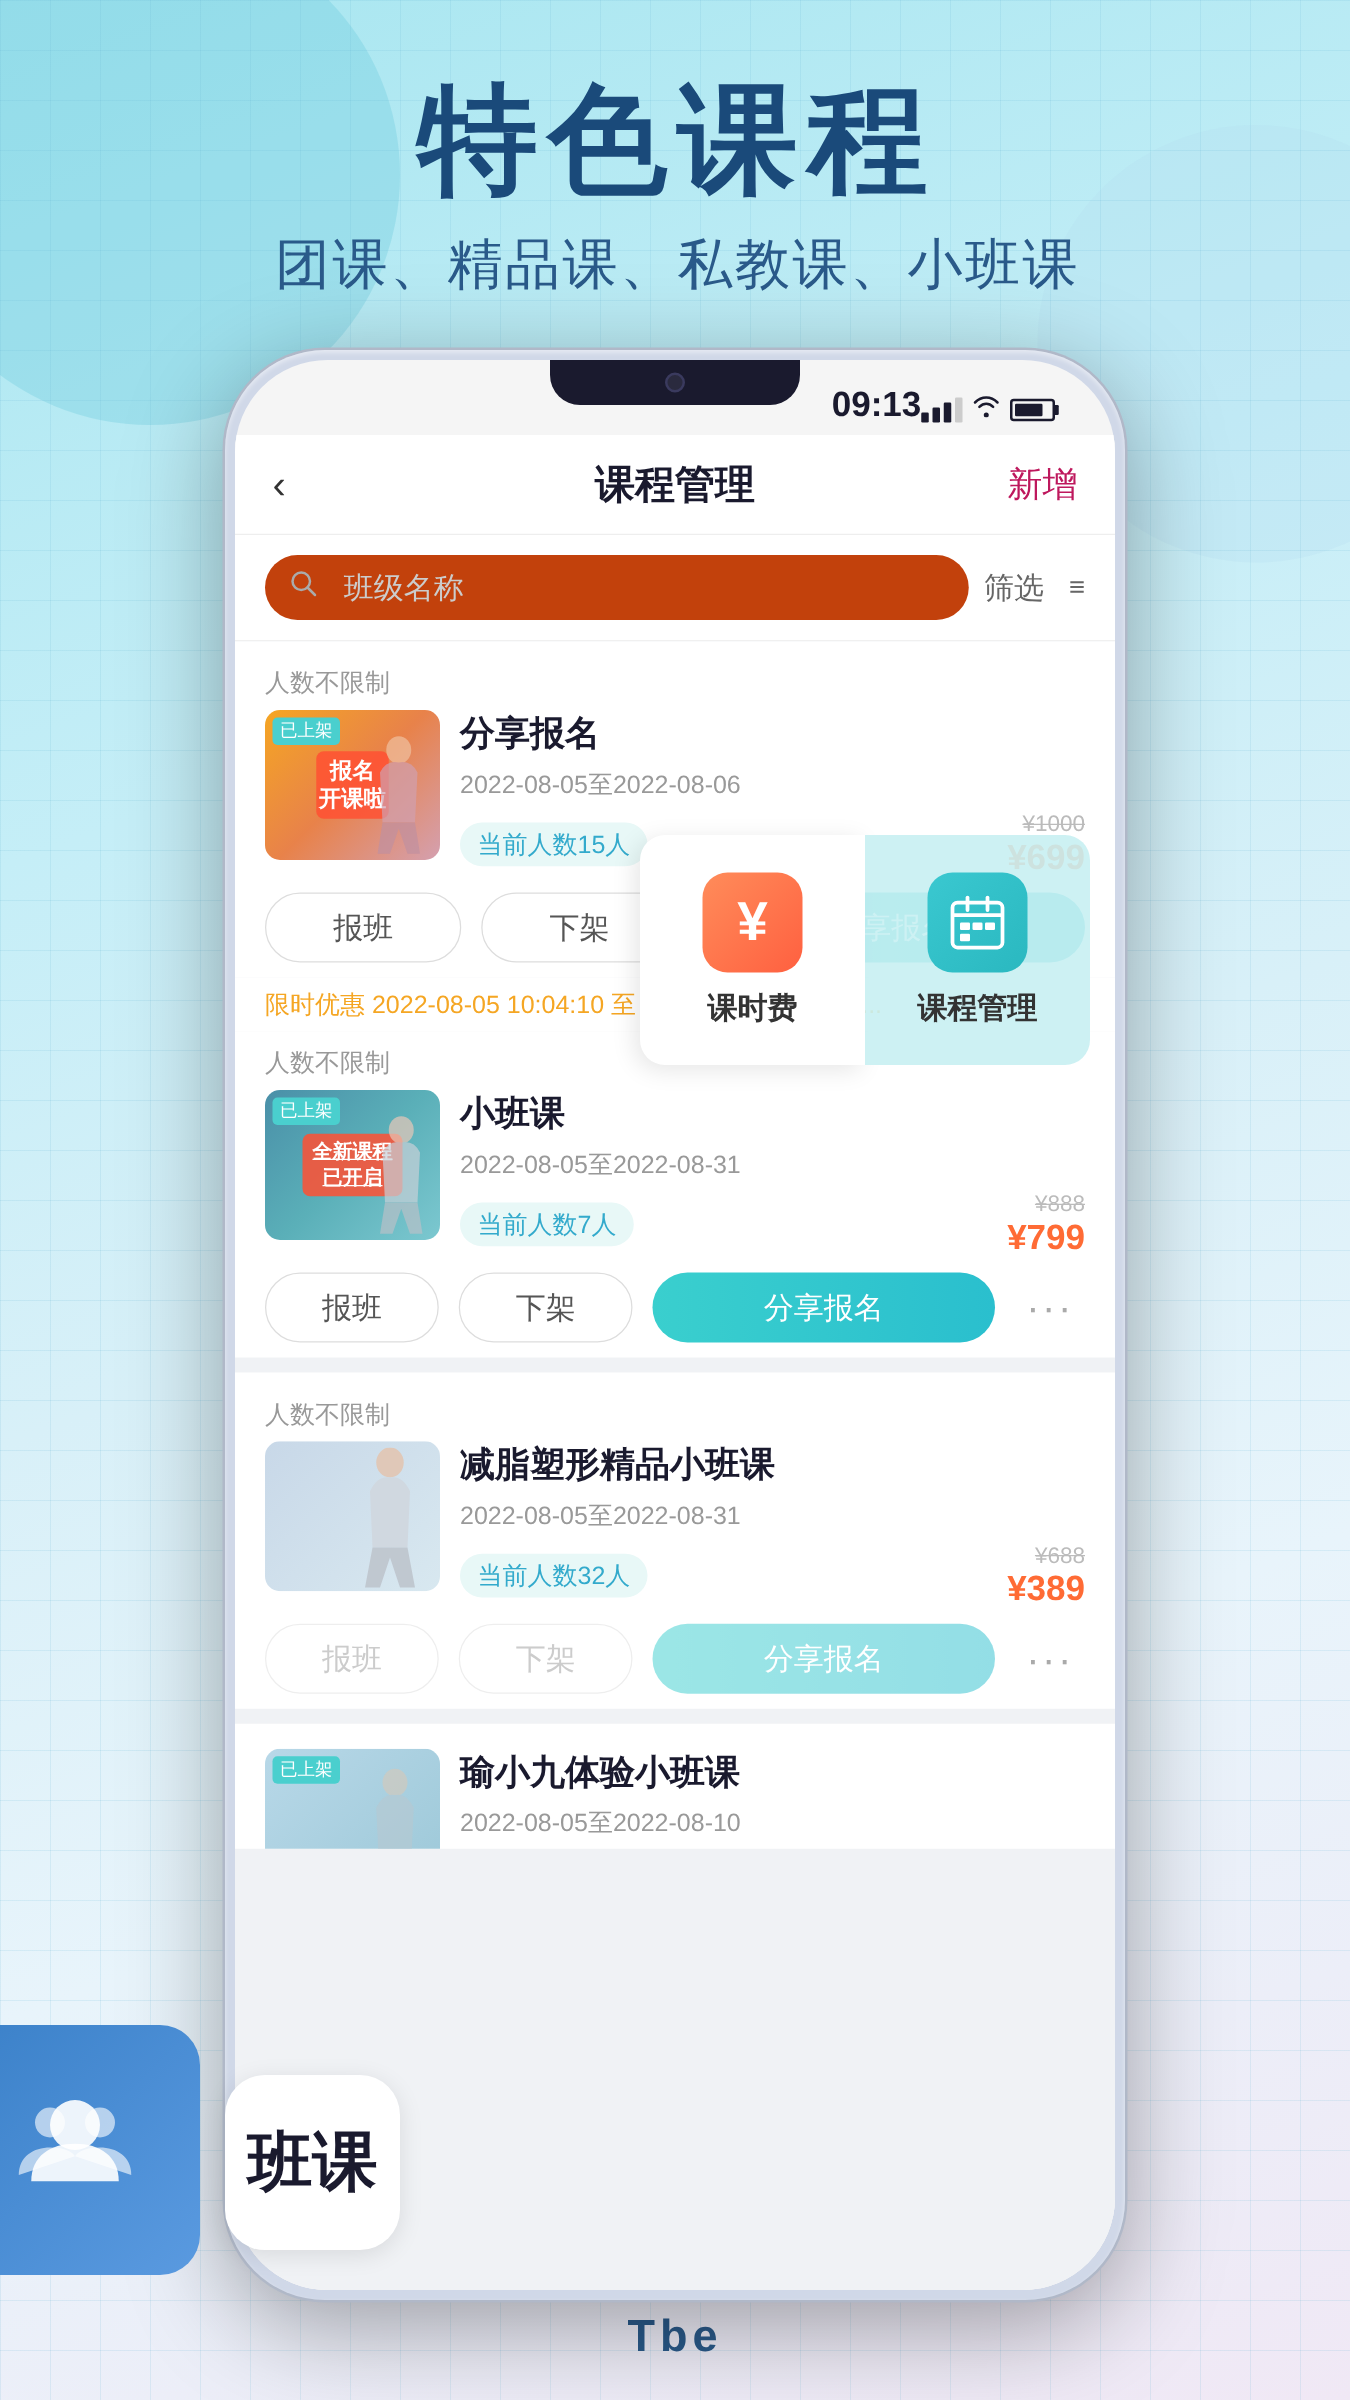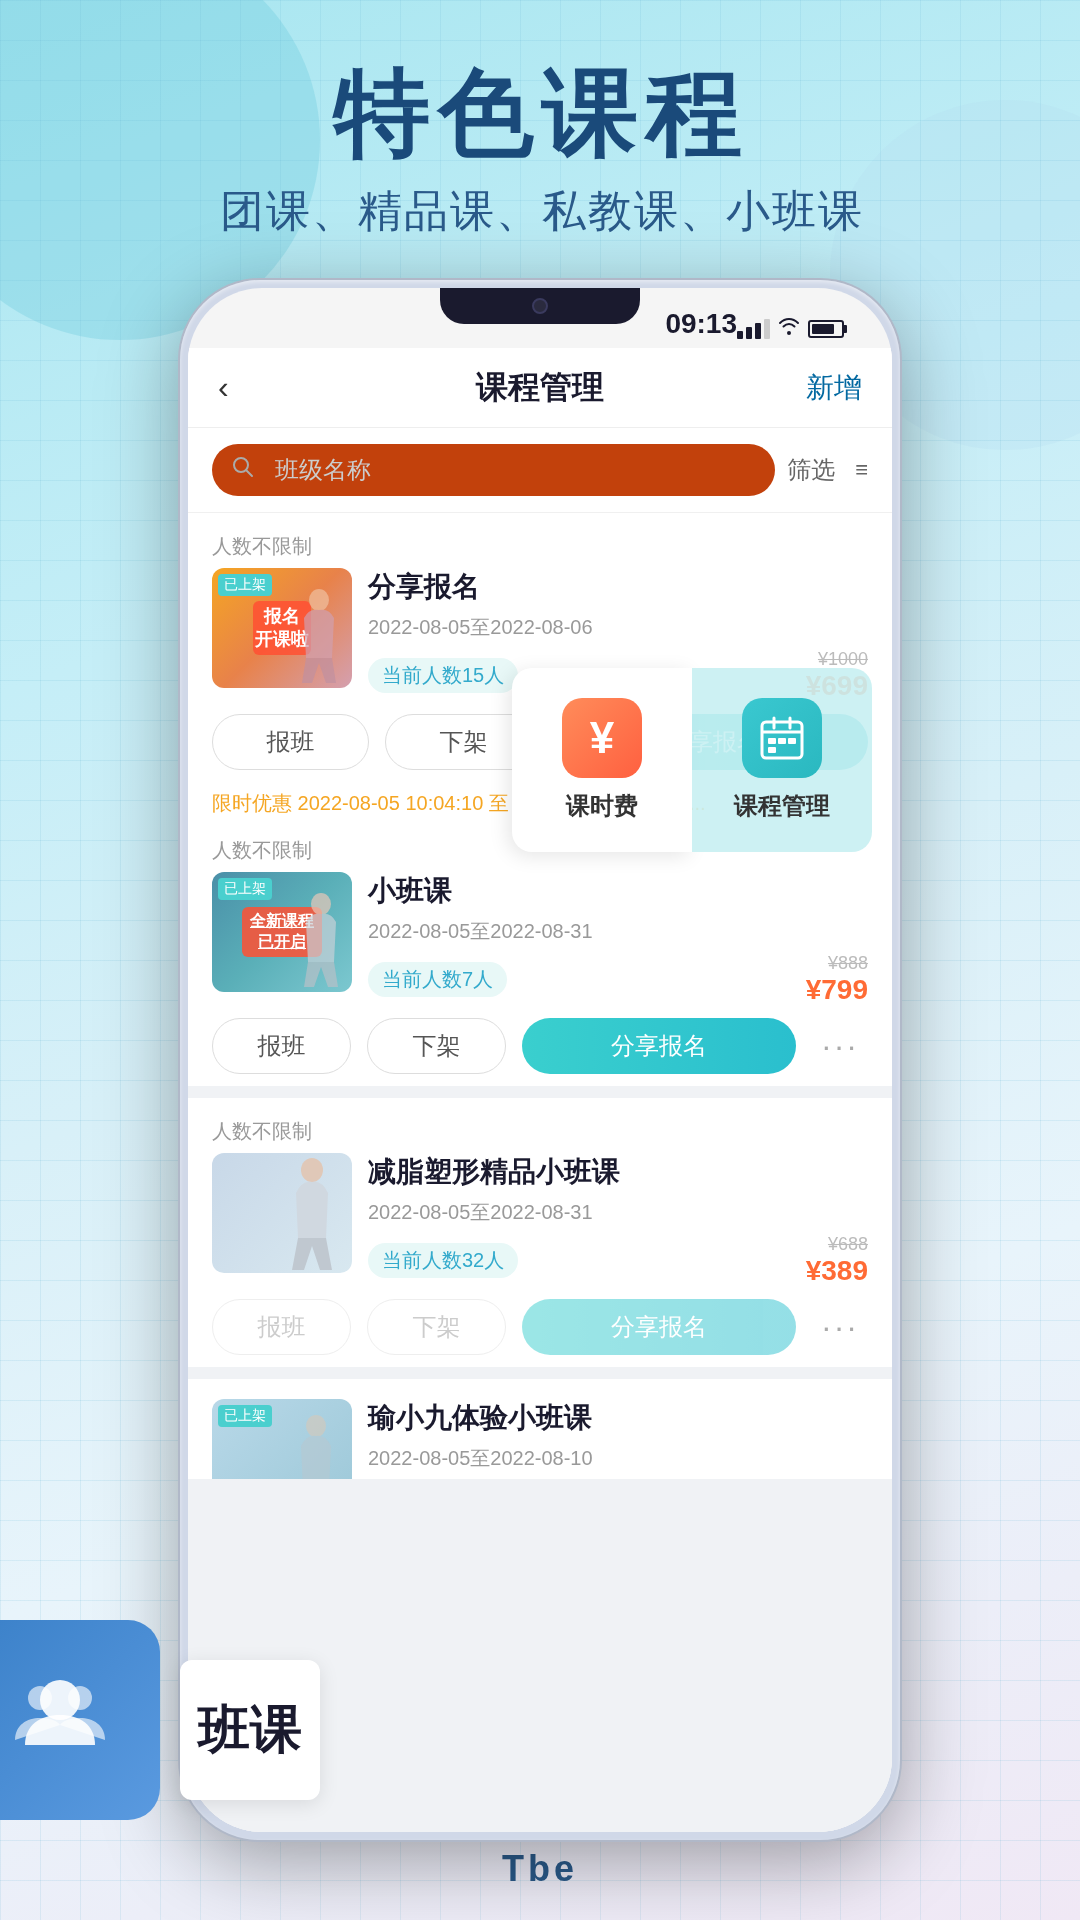--- a/index.html
+++ b/index.html
@@ -215,21 +215,21 @@
       left: 50%;
       transform: translateX(-50%);
       font-size: 32px;
       font-weight: 600;
       color: #1a1a2e;
     }
     .nav-action {
       position: absolute;
       right: 30px;
       font-size: 28px;
-      color: #0369a1;
+      color: #be185d;
     }
 
     
     .search-container {
       background: white;
       padding: 16px 24px;
       display: flex;
       align-items: center;
       gap: 12px;
       border-bottom: 1px solid #f0f0f0;
@@ -512,21 +512,21 @@
       justify-content: center;
       z-index: 4;
     }
     .bottom-label-banjiao {
       position: absolute;
       bottom: 120px;
       left: 180px;
       width: 140px;
       height: 140px;
       background: white;
-      border-radius: 12px;
+      border-radius: 32px;
       display: flex;
       align-items: center;
       justify-content: center;
       font-size: 52px;
       font-weight: 700;
       color: #1a1a2e;
       z-index: 4;
       box-shadow: 0 4px 20px rgba(0,0,0,0.1);
     }
 

